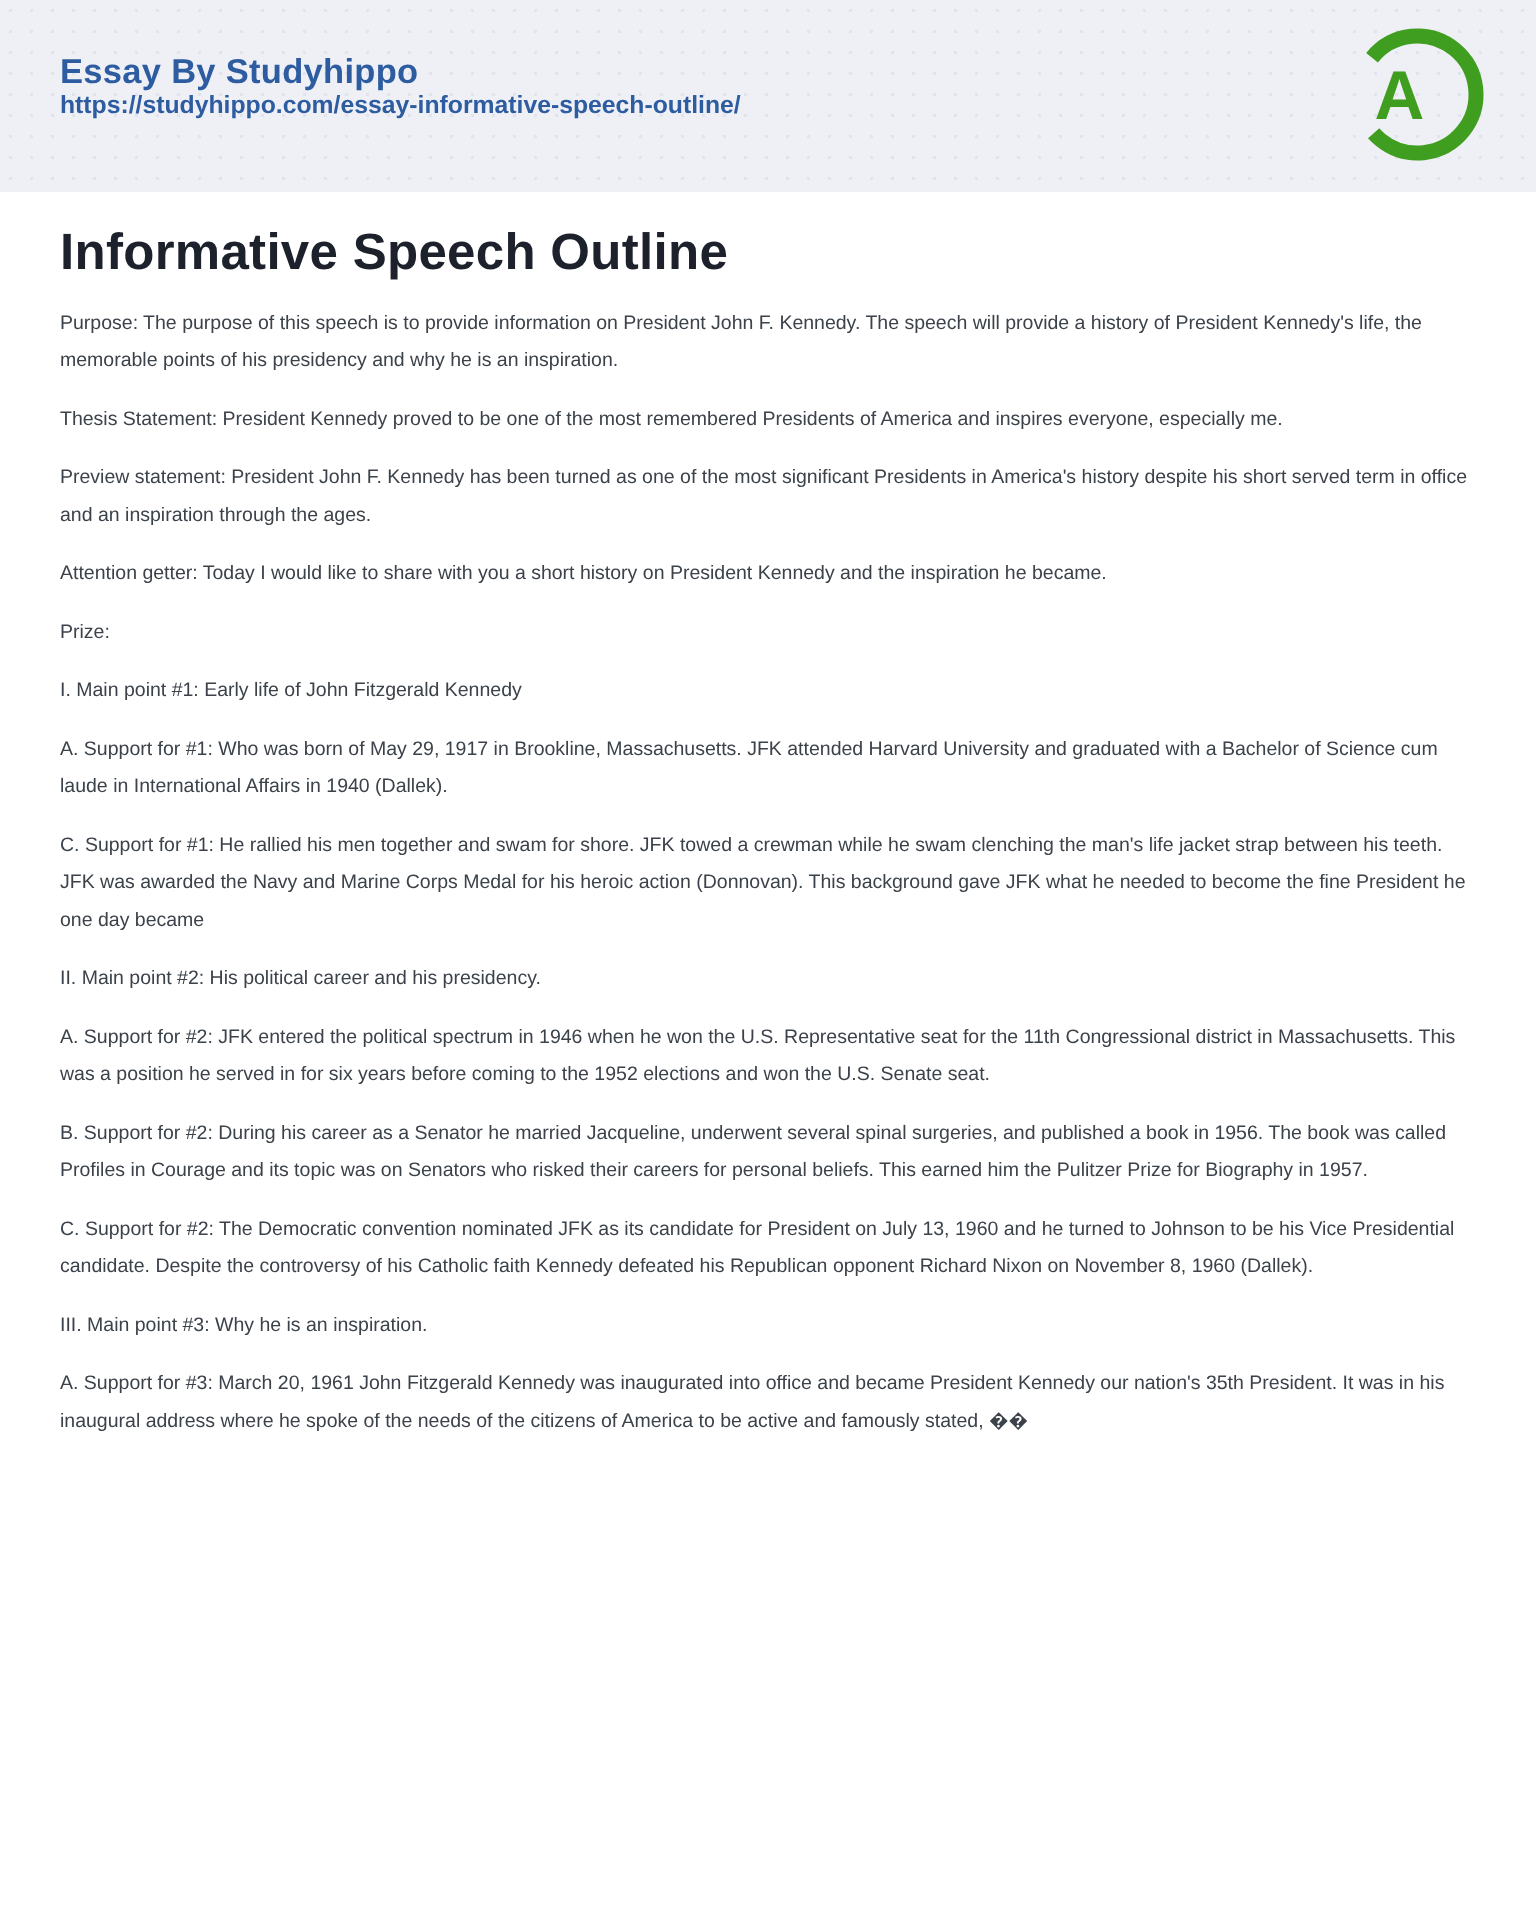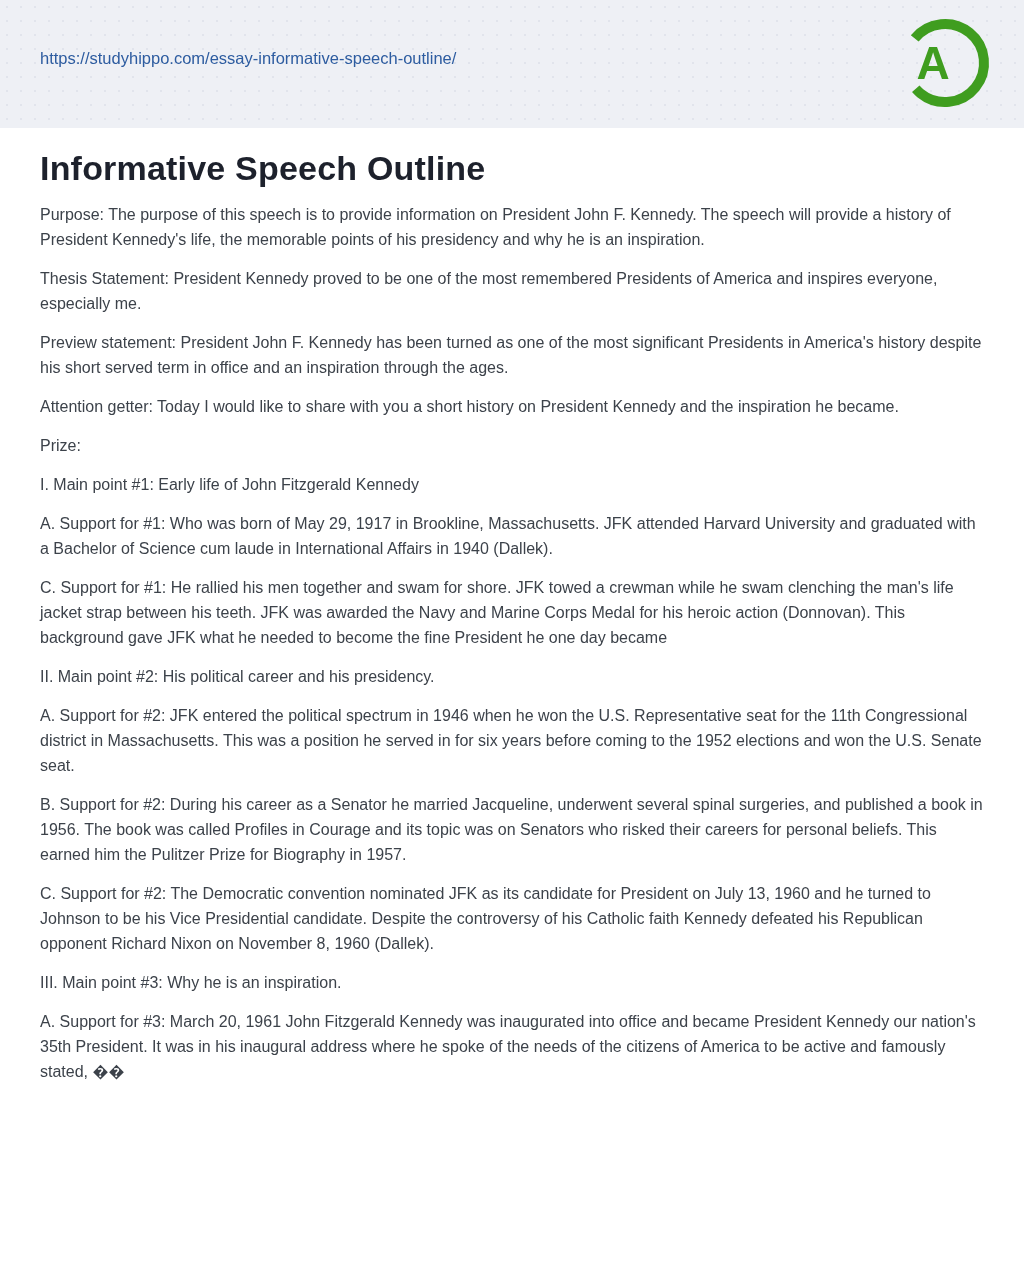--- a/index.html
+++ b/index.html
@@ -21,56 +21,56 @@
     background-size: 14px 14px;
     padding: 34px 40px 0 40px;
   }
   .header-title {
     color: #2d5ca0;
     font-size: 23px;
     font-weight: 700;
     letter-spacing: 0.2px;
   }
   .header-url {
-    margin-top: 15px;
     color: #2d5ca0;
     font-size: 16.5px;
-    font-weight: 400;
+    font-weight: 700;
   }
   .logo {
     position: absolute;
     top: 17px;
     right: 33px;
     width: 92px;
     height: 92px;
   }
   .main {
     padding: 21px 16px 40px 40px;
   }
   .doc-title {
     color: #1d212c;
     font-size: 34px;
     font-weight: 700;
     letter-spacing: 0.2px;
     margin-bottom: 10px;
   }
   .para {
     color: #3c424a;
-    font-size: 16px;
+    font-size: 13px;
     line-height: 25px;
     margin-top: 14px;
     max-width: 948px;
   }
 </style>
 </head>
 <body>
 
 <div class="page">
 
   <div class="header">
+    <div class="header-title">Essay By Studyhippo</div>
     <div class="header-url">https://studyhippo.com/essay-informative-speech-outline/</div>
 
     <div class="logo">
       <svg width="92" height="92" viewBox="0 0 92 92" aria-hidden="true">
         <circle cx="46" cy="46" r="39" fill="none" stroke="#3f9d1f" stroke-width="10" stroke-dasharray="190 55" transform="rotate(-141 46 46)"></circle>
         <text x="34" y="62" font-family="Liberation Sans, sans-serif" font-size="46" font-weight="bold" fill="#3f9d1f" text-anchor="middle">A</text>
       </svg>
     </div>
   </div>
 

